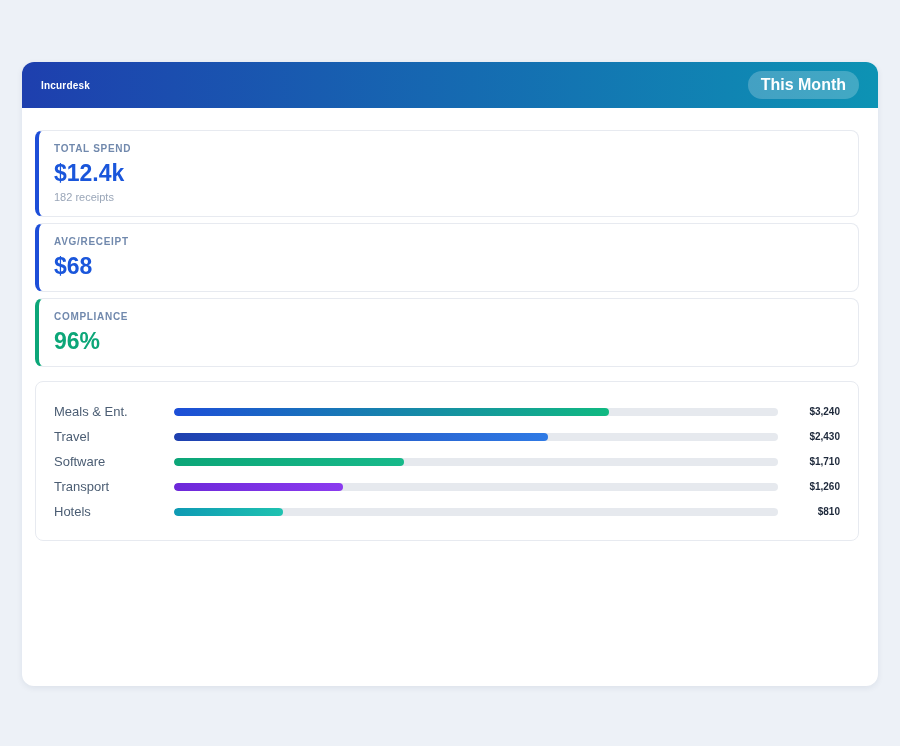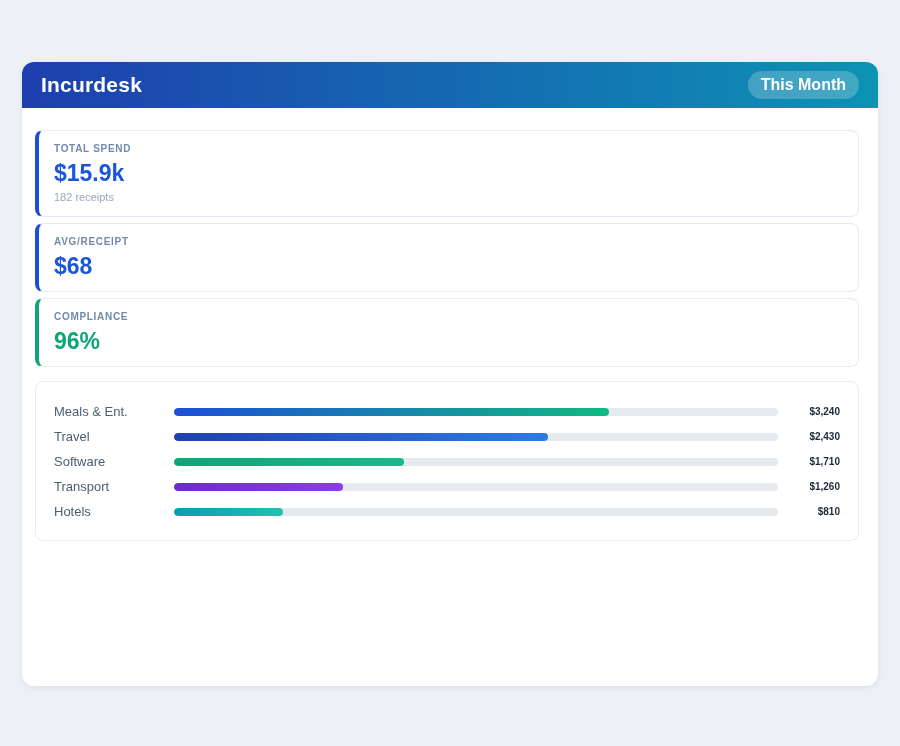--- a/index.html
+++ b/index.html
@@ -22,21 +22,21 @@
   .app-header {
     height: 46px;
     background: linear-gradient(90deg, #1e3fae 0%, #0d93b4 100%);
     display: flex;
     align-items: center;
     justify-content: space-between;
     padding: 0 19px;
   }
   .app-title {
     color: #ffffff;
-    font-size: 21px;
+    font-size: 10px;
     font-weight: bold;
     letter-spacing: 0.2px;
   }
   .period-badge {
     background: rgba(255,255,255,0.22);
     color: #ffffff;
     font-size: 16px;
     font-weight: bold;
     padding: 5px 13px;
     border-radius: 999px;
@@ -125,21 +125,21 @@
 
   <div class="app-header">
     <div class="app-title">Incurdesk</div>
     <button class="period-badge">This Month</button>
   </div>
 
   <div class="content">
 
     <div class="stat-card" style="border-left-color: rgb(29, 78, 216);">
       <div class="stat-label">TOTAL SPEND</div>
-      <div class="stat-value" style="color: rgb(26, 86, 219);">$15.9k</div>
+      <div class="stat-value" style="color: rgb(26, 86, 219);">$12.4k</div>
       <div class="stat-sub">182 receipts</div>
     </div>
 
 
     <div class="stat-card" style="border-left-color: rgb(29, 78, 216);">
       <div class="stat-label">AVG/RECEIPT</div>
       <div class="stat-value" style="color: rgb(26, 86, 219);">$68</div>
     </div>
 
     <div class="stat-card" style="border-left-color: rgb(12, 166, 120);">

